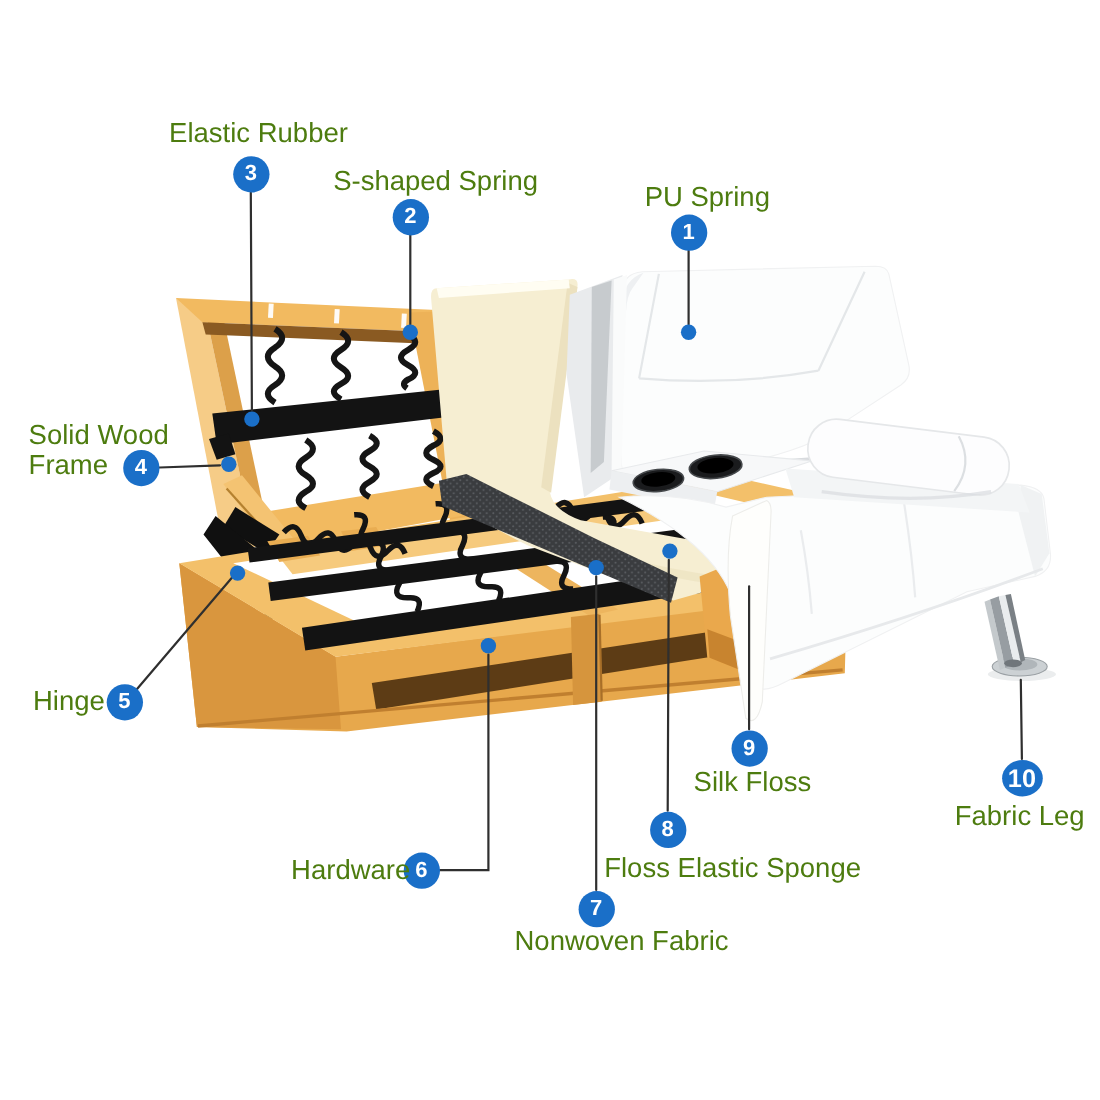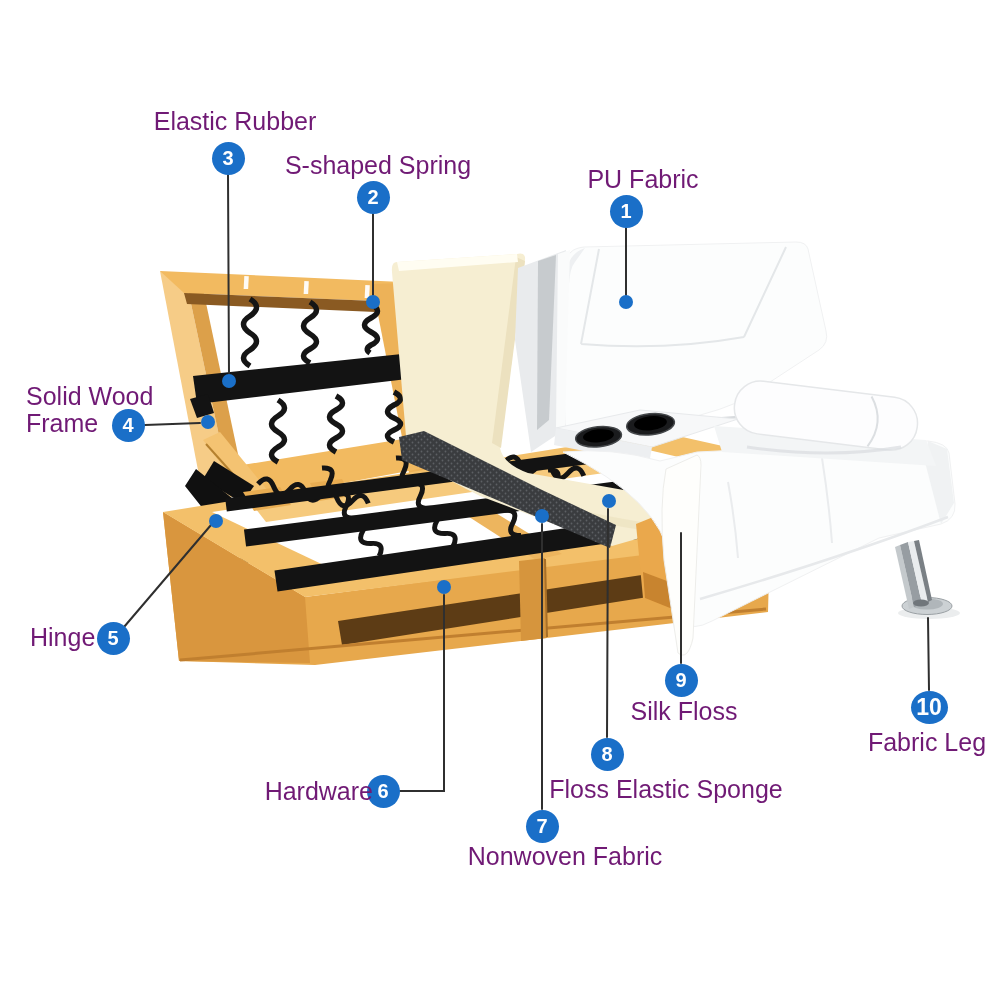--- a/index.html
+++ b/index.html
@@ -1,19 +1,19 @@
 <!DOCTYPE html>
 <html><head>
 <meta charset="utf-8">
 <style>
   html,body{margin:0;padding:0;background:#fff;}
   body{width:1000px;height:1000px;overflow:hidden;font-family:"Liberation Sans",sans-serif;}
   .stage{position:relative;width:1000px;height:1000px;background:#ffffff;}
   .stage svg{position:absolute;left:0;top:0;}
-  .lbl{position:absolute;font-size:25px;color:#701a75;white-space:nowrap;}
+  .lbl{position:absolute;font-size:25px;color:#4d7c0f;white-space:nowrap;}
   .lbl.center{transform:translateX(-50%);}
   .lbl.rightend{transform:translateX(-100%);margin-left:16px;}
   .lbl.multi{white-space:normal;width:140px;line-height:27px;}
   .badge{position:absolute;width:33px;height:33px;border-radius:50%;background:#1a6fc8;
          color:#fff;font-size:20px;font-weight:bold;text-align:center;line-height:33px;}
   .badge.wide{width:37px;font-size:23px;}
 </style>
 </head>
 <body>
 
@@ -194,22 +194,22 @@
 <div class="badge" style="left:356.5px;top:180.5px;">2</div>
 <div class="badge" style="left:211.5px;top:141.5px;">3</div>
 <div class="badge" style="left:111.5px;top:408.5px;">4</div>
 <div class="badge" style="left:96.5px;top:621.5px;">5</div>
 <div class="badge" style="left:366.5px;top:774.5px;">6</div>
 <div class="badge" style="left:525.5px;top:809.5px;">7</div>
 <div class="badge" style="left:590.5px;top:737.5px;">8</div>
 <div class="badge" style="left:664.5px;top:663.5px;">9</div>
 <div class="badge wide" style="left:910.5px;top:690.5px;">10</div>
 
-<div class="lbl center" style="left:643px;top:165px;">PU Fabric</div>
-<div class="lbl center" style="left:378px;top:151px;">S-shaped Spring</div>
+<div class="lbl center" style="left:643px;top:165px;">PU Spring</div>
+<div class="lbl center" style="left:396px;top:151px;">S-shaped Spring</div>
 <div class="lbl center" style="left:235px;top:107px;">Elastic Rubber</div>
 <div class="lbl multi" style="left:26px;top:383px;">Solid Wood Frame</div>
 <div class="lbl" style="left:30px;top:623px;">Hinge</div>
 <div class="lbl rightend" style="left:357px;top:777px;">Hardware</div>
 <div class="lbl center" style="left:565px;top:842px;text-align:right;">Nonwoven Fabric</div>
 <div class="lbl center" style="left:666px;top:775px;">Floss Elastic Sponge</div>
 <div class="lbl center" style="left:684px;top:697px;">Silk Floss</div>
 <div class="lbl center" style="left:927px;top:728px;">Fabric Leg</div>
 
 </div>

